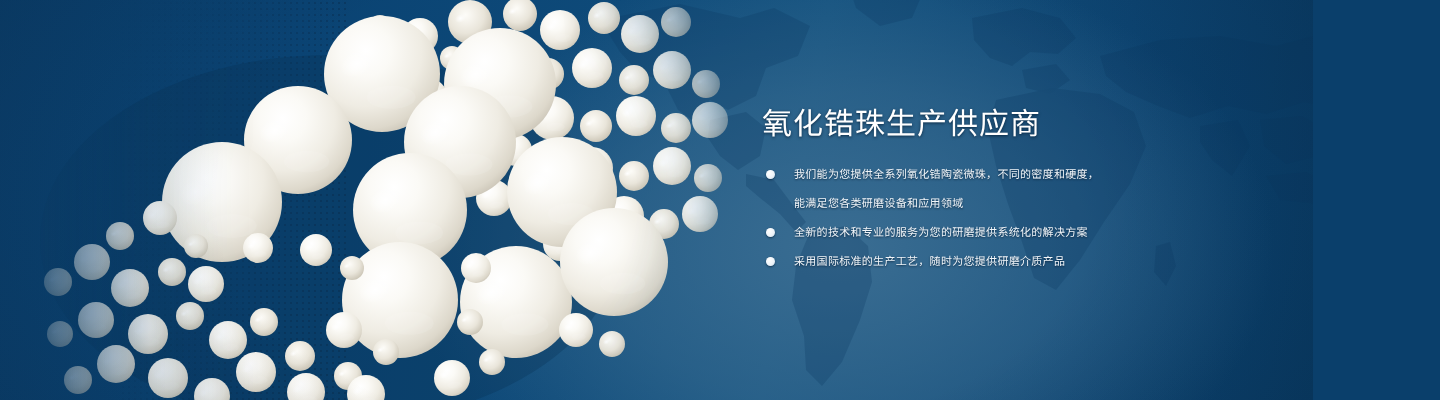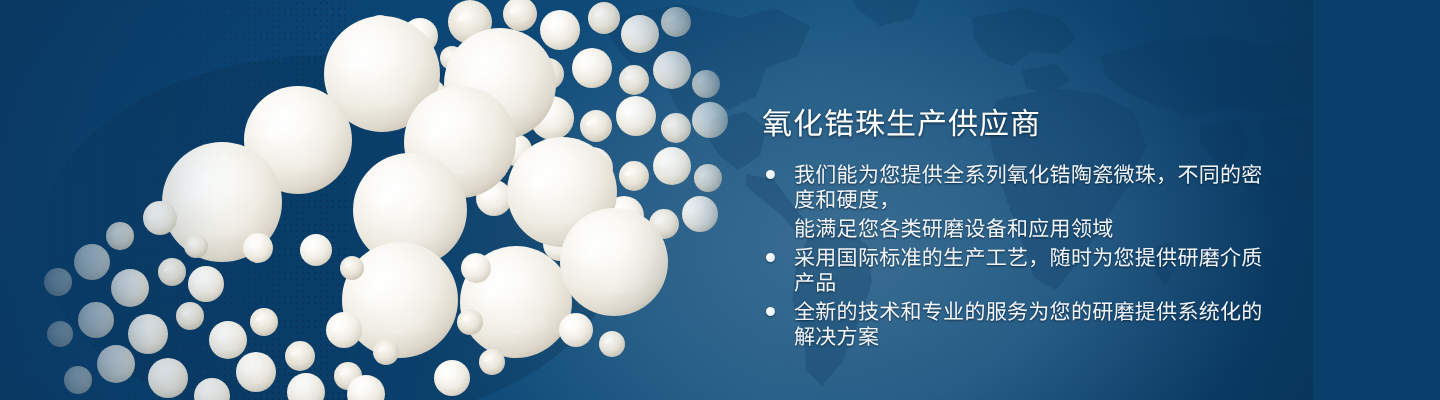--- a/index.html
+++ b/index.html
@@ -86,21 +86,21 @@
     list-style:none;
     margin:0;
     padding:0;
     margin-top:18px;
   }
   .bullet{
     position:relative;
     padding-left:32px;
     margin-bottom:4px;
     color:#f2f6fa;
-    font-size:21px;
+    font-size:11px;
     line-height:25px;
     letter-spacing:0.3px;
     text-shadow:0 1px 2px rgba(2,22,42,0.7);
   }
   .bullet .dot{
     position:absolute;
     left:4px;
     top:8px;
     width:9px; height:9px;
     border-radius:50%;
@@ -301,24 +301,24 @@
     <ul class="bullets">
 
       <li class="bullet">
         <span class="dot"></span>
         <span class="line">我们能为您提供全系列氧化锆陶瓷微珠，不同的密度和硬度，</span>
         <span class="line">能满足您各类研磨设备和应用领域</span>
       </li>
 
       <li class="bullet">
         <span class="dot"></span>
+        <span class="line">全新的技术和专业的服务为您的研磨提供系统化的解决方案</span>
+      </li>
+
+      <li class="bullet">
+        <span class="dot"></span>
         <span class="line">采用国际标准的生产工艺，随时为您提供研磨介质产品</span>
       </li>
 
-      <li class="bullet">
-        <span class="dot"></span>
-        <span class="line">全新的技术和专业的服务为您的研磨提供系统化的解决方案</span>
-      </li>
-
     </ul>
   </div>
 
 </div>
 
 </body></html>

